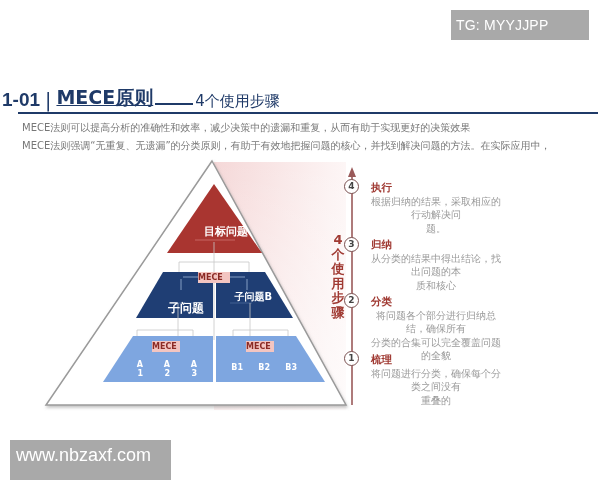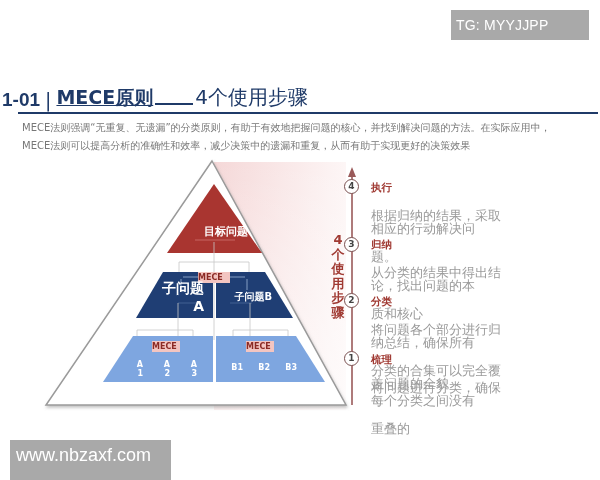--- a/index.html
+++ b/index.html
@@ -18,33 +18,33 @@
   }
 
   .title {
     position: absolute; left: 2px; top: 85px; height: 26px; white-space: nowrap;
     color: #1f3a68; display: flex; align-items: flex-end;
   }
   .title .num { font-size: 19px; font-weight: bold; font-family: "Liberation Sans", sans-serif; }
   .title .sep { font-size: 19px; margin: 0 5px; color: #1f3a68; }
   .title .main { font-size: 19px; font-weight: bold; text-decoration: underline; }
   .title .dash { display: inline-block; width: 38px; height: 2px; background: #1f3a68; margin: 0 2px; position: relative; top: -6px; }
-  .title .sub { font-size: 20px; font-weight: normal; color: #1f3a68; }
+  .title .sub { font-size: 15px; font-weight: normal; color: #1f3a68; }
   .title-rule { position: absolute; left: 18px; top: 112px; width: 580px; height: 2px; background: #1f3a68; }
 
   .intro { position: absolute; left: 22px; top: 119px; width: 570px; color: #777; font-size: 10px; line-height: 18px; }
   .intro p { white-space: nowrap; }
 
   svg.diagram { position: absolute; left: 0; top: 0; }
 
   .vlabel { position: absolute; left: 330px; top: 233px; width: 16px; color: #a03a33; font-weight: bold; font-size: 13px; line-height: 14.5px; text-align: center; }
 
   .step { position: absolute; left: 371px; width: 130px; }
   .step .st { color: #a03a33; font-weight: bold; font-size: 10.5px; line-height: 14px; }
-  .step .sd { color: #9a9a9a; font-size: 13px; line-height: 13px; margin-top: 15px; }
+  .step .sd { color: #9a9a9a; font-size: 10px; line-height: 13px; margin-top: 1px; text-align: center; }
 
   .circle { position: absolute; left: 344px; width: 15px; height: 15px; border: 1px solid #7a5050; border-radius: 50%; background: #fff; color: #444; font-size: 9px; font-weight: bold; text-align: center; line-height: 13px; }
 
   .lbl { position: absolute; color: #fff; font-weight: bold; text-align: right; }
   .mece { position: absolute; background: #f3c5c1; color: #8b2a25; font-weight: bold; font-size: 8px; line-height: 11px; height: 11px; }
 </style>
 </head>
 <body>
 
 <div class="watermark-top">TG: MYYJJPP</div>
@@ -53,22 +53,22 @@
 <div class="title">
   <span class="num">1-01</span>
   <span class="sep">|</span>
   <span class="main">MECE原则</span>
   <span class="dash"></span>
   <span class="sub">4个使用步骤</span>
 </div>
 <div class="title-rule"></div>
 
 <div class="intro">
+  <p>MECE法则可以提高分析的准确性和效率，减少决策中的遗漏和重复，从而有助于实现更好的决策效果</p>
   <p>MECE法则强调“无重复、无遗漏”的分类原则，有助于有效地把握问题的核心，并找到解决问题的方法。在实际应用中，</p>
-  <p>MECE法则可以提高分析的准确性和效率，减少决策中的遗漏和重复，从而有助于实现更好的决策效果</p>
 </div>
 
 <svg class="diagram" width="600" height="480">
   <defs>
     <linearGradient id="pinkGrad" x1="0" y1="0" x2="1" y2="0">
       <stop offset="0" stop-color="#f5d8d8"></stop>
       <stop offset="1" stop-color="#fdf6f6"></stop>
     </linearGradient>
     <linearGradient id="pinkGradV" x1="0" y1="0" x2="0" y2="1">
       <stop offset="0" stop-color="#ffffff" stop-opacity="0"></stop>
@@ -114,21 +114,21 @@
   <polygon points="133,336 213,336 213,382 103,382" fill="#7ea6e0"></polygon>
   <polygon points="216,336 296,336 325,382 216,382" fill="#7ea6e0"></polygon>
 
   <line x1="352" y1="405" x2="352" y2="175" stroke="#9a5a5a" stroke-width="1.6"></line>
   <polygon points="352,167 348,177 356,177" fill="#9a5a5a"></polygon>
 </svg>
 
 <div class="lbl" style="left:180px; top:224px; width:68px; font-size:11px;">目标问题</div>
 
 <div class="mece" style="left:198px; top:272px; width:32px;">MECE</div>
-<div class="lbl" style="left:160px; top:280px; width:44px; font-size:14px;">子问题A</div>
+<div class="lbl" style="left:160px; top:300px; width:44px; font-size:12px;">子问题A</div>
 <div class="lbl" style="left:228px; top:290px; width:44px; font-size:10px;">子问题B</div>
 
 <div class="mece" style="left:152px; top:341px; width:28px;">MECE</div>
 <div class="mece" style="left:246px; top:341px; width:28px;">MECE</div>
 
 <div class="lbl" style="left:131px; top:360px; width:12px; font-size:8px; line-height:9px;">
   <div>A</div>
   <div>1</div>
 </div>
 <div class="lbl" style="left:158px; top:360px; width:12px; font-size:8px; line-height:9px;">

